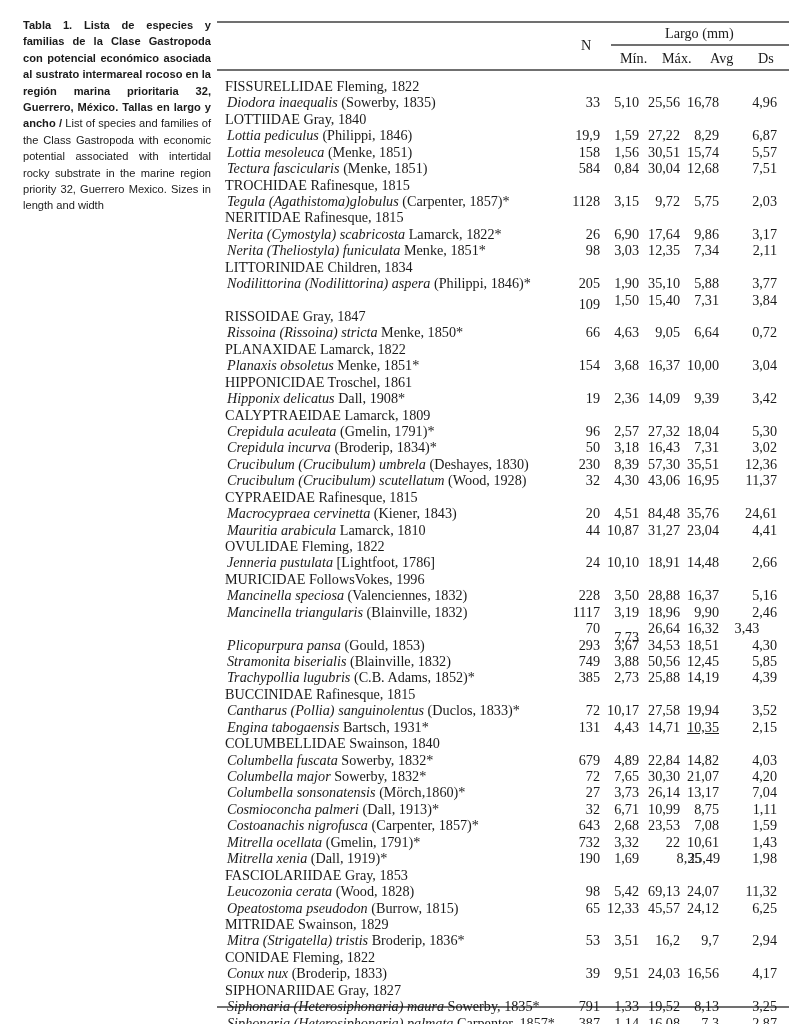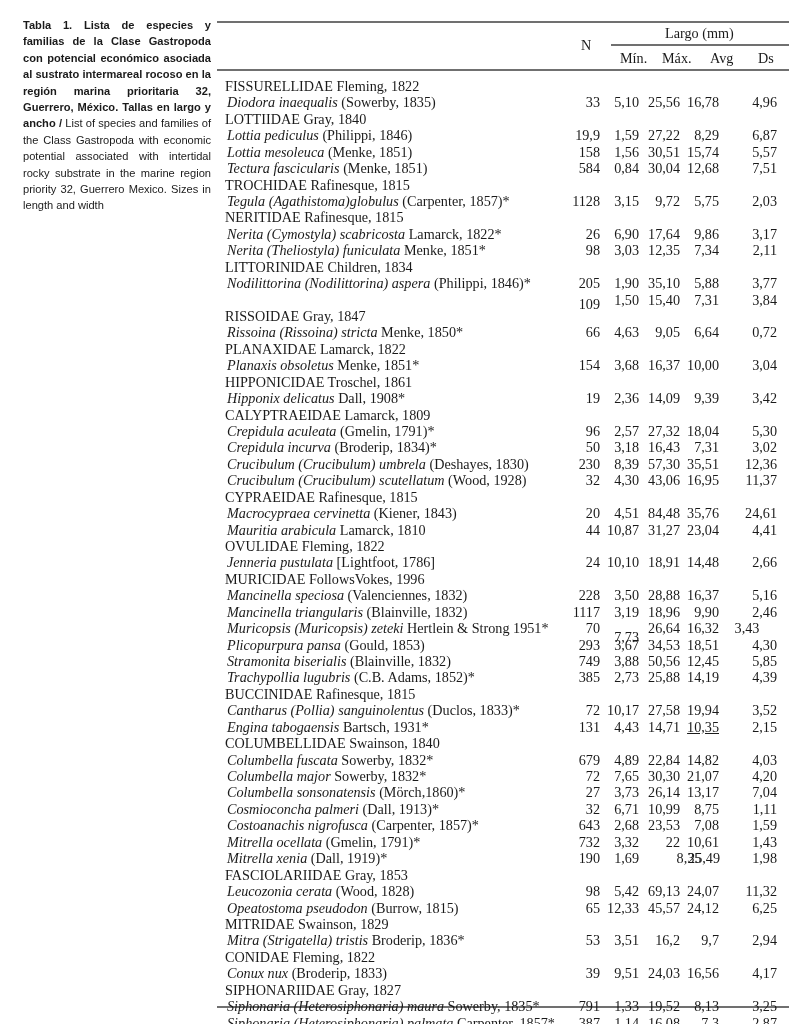--- a/index.html
+++ b/index.html
@@ -228,21 +228,20 @@
     </div>
     <div style="position: absolute; left: 0px; width: 572px; height: 16px; line-height: 16px; white-space: nowrap; top: 525.76px;">
       <span style="position: absolute; top: 0px; left: 10px;"><i>Mancinella triangularis</i><span> (Blainville, 1832)</span></span>
       <span style="position: absolute; top: 0px; text-align: right; width: 60px; left: 323px;">1117</span>
       <span style="position: absolute; top: 0px; text-align: right; width: 60px; left: 362px;">3,19</span>
       <span style="position: absolute; top: 0px; text-align: right; width: 60px; left: 403px;">18,96</span>
       <span style="position: absolute; top: 0px; text-align: right; width: 60px; left: 442px;">9,90</span>
       <span style="position: absolute; top: 0px; text-align: right; width: 60px; left: 500px;">2,46</span>
     </div>
     <div style="position: absolute; left: 0px; width: 572px; height: 16px; line-height: 16px; white-space: nowrap; top: 542.19px;">
-      <span style="position: absolute; top: 0px; left: 10px;"><i>Muricopsis (Muricopsis) zeteki</i><span> Hertlein &amp; Strong 1951*</span></span>
       <span style="position: absolute; top: 0px; text-align: right; width: 60px; left: 323px;">70</span>
       <span style="position: absolute; top: 9px; text-align: right; width: 60px; left: 362px;">7,73</span>
       <span style="position: absolute; top: 0px; text-align: right; width: 60px; left: 403px;">26,64</span>
       <span style="position: absolute; top: 0px; text-align: right; width: 60px; left: 442px;">16,32</span>
       <span style="position: absolute; top: 0px; text-align: center; width: 60px; left: 500px;">3,43</span>
     </div>
     <div style="position: absolute; left: 0px; width: 572px; height: 16px; line-height: 16px; white-space: nowrap; top: 558.62px;">
       <span style="position: absolute; top: 0px; left: 10px;"><i>Plicopurpura pansa</i><span> (Gould, 1853)</span></span>
       <span style="position: absolute; top: 0px; text-align: right; width: 60px; left: 323px;">293</span>
       <span style="position: absolute; top: 0px; text-align: right; width: 60px; left: 362px;">3,67</span>

